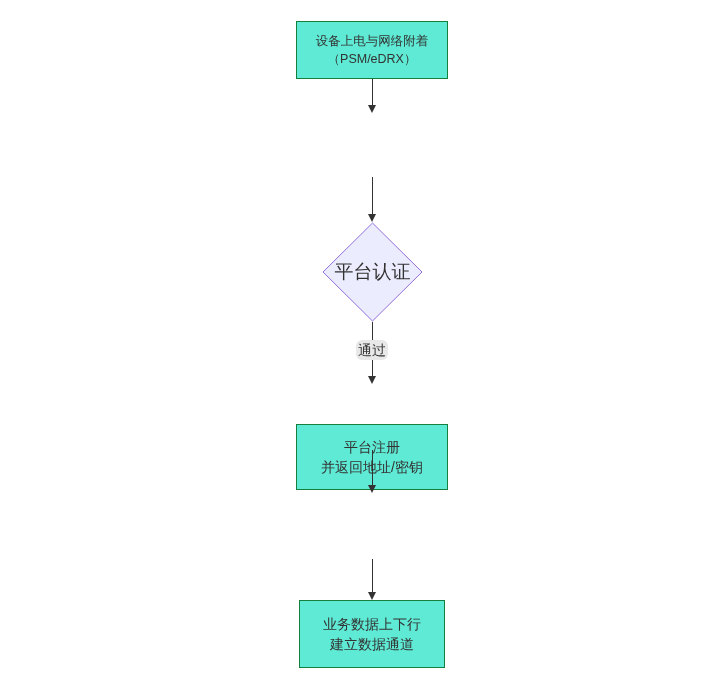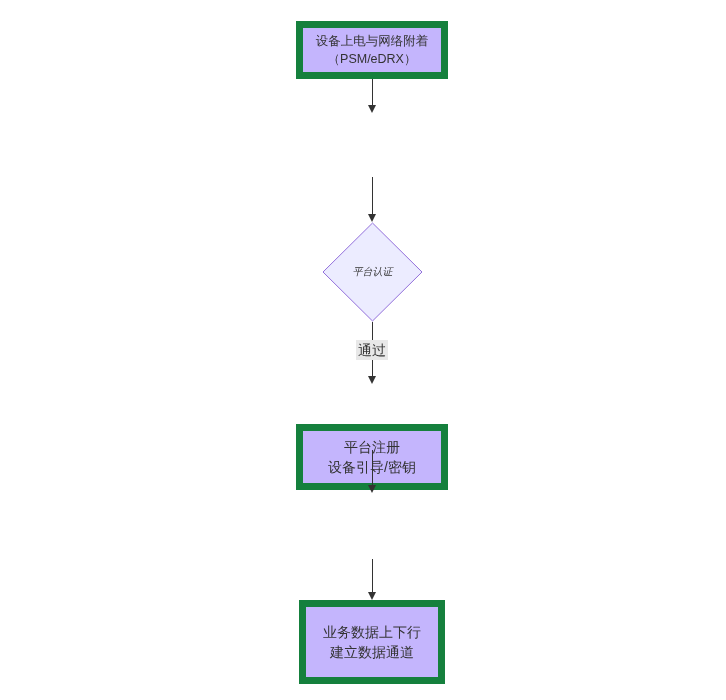--- a/index.html
+++ b/index.html
@@ -11,22 +11,22 @@
   .canvas {
     position: relative;
     width: 726px;
     height: 700px;
     background: #ffffff;
     overflow: hidden;
   }
   .node-rect {
     position: absolute;
     box-sizing: border-box;
-    background: #c4b5fd;
-    border: 7px solid #15803d;
+    background: #5eead4;
+    border: 1px solid #15803d;
     color: #333333;
     display: flex;
     flex-direction: column;
     align-items: center;
     justify-content: center;
     text-align: center;
     font-size: 14px;
     line-height: 20px;
   }
   .node-rect.small-text {
@@ -37,23 +37,22 @@
   .diamond-wrap {
     position: absolute;
     display: flex;
     align-items: center;
     justify-content: center;
   }
   .diamond-wrap svg { position: absolute; left: 0; top: 0; }
   .diamond-label {
     position: relative;
     color: #333333;
-    font-size: 10px;
+    font-size: 19px;
     white-space: nowrap;
-    font-style: italic;
   }
   .edge {
     position: absolute;
     left: 372px;
     transform: translateX(-50%);
     display: flex;
     flex-direction: column;
     align-items: center;
     width: 12px;
   }
@@ -74,20 +73,21 @@
     left: 372px;
     top: 340px;
     transform: translateX(-50%);
     background: #e8e8e8;
     color: #333333;
     font-size: 14px;
     line-height: 20px;
     padding: 0 2px;
     white-space: nowrap;
     z-index: 2;
+    border-radius: 6px;
   }
 </style>
 </head>
 <body>
 
 <div class="canvas">
 
   <div class="node-rect small-text" style="left:296px; top:21px; width:152px; height:58px;">
     <span>设备上电与网络附着</span>
     <span>（PSM/eDRX）</span>
@@ -112,32 +112,32 @@
   </div>
 
   <div class="edge" style="top:322px; height:62px;">
     <div class="edge-line"></div>
     <div class="arrowhead"></div>
   </div>
   <div class="edge-label">通过</div>
 
   <div class="node-rect" style="left:296px; top:384px; width:152px; height:66px;margin-top:40px;">
     <span>平台注册</span>
-    <span>设备引导/密钥</span>
+    <span>并返回地址/密钥</span>
   </div>
 
   <div class="edge" style="top:450px; height:43px;">
     <div class="edge-line"></div>
     <div class="arrowhead"></div>
   </div>
 
 
   <div class="edge" style="top:559px; height:41px;">
     <div class="edge-line"></div>
     <div class="arrowhead"></div>
   </div>
 
-  <div class="node-rect" style="left:299px; top:600px; width:146px; height:84px;">
+  <div class="node-rect" style="left:299px; top:600px; width:146px; height:68px;">
     <span>业务数据上下行</span>
     <span>建立数据通道</span>
   </div>
 
 </div>
 
 </body></html>

